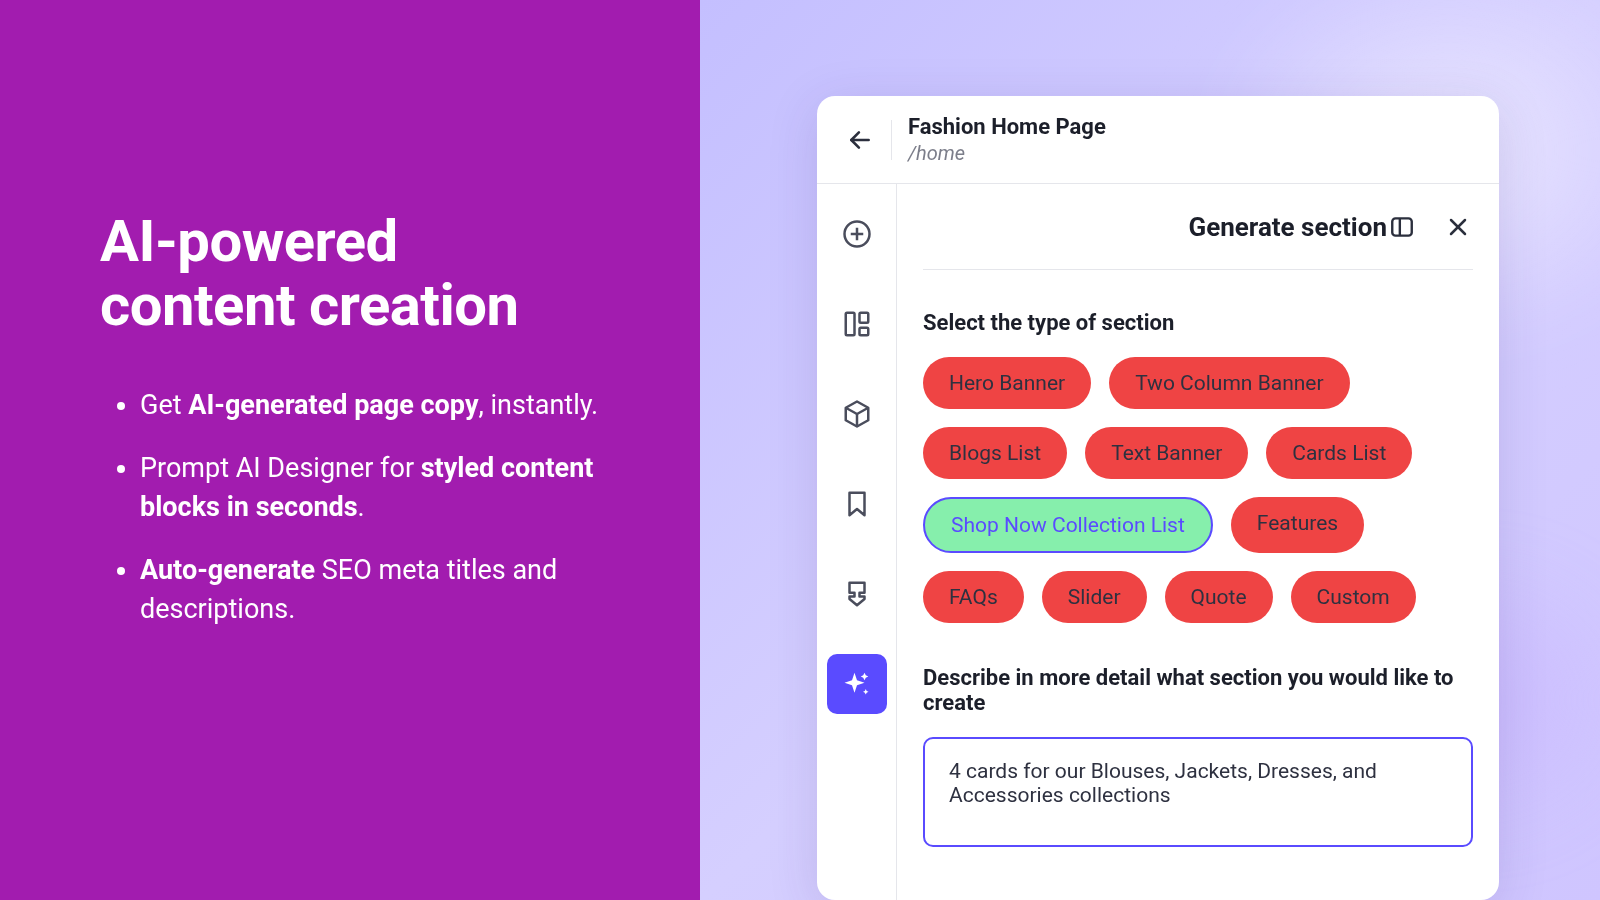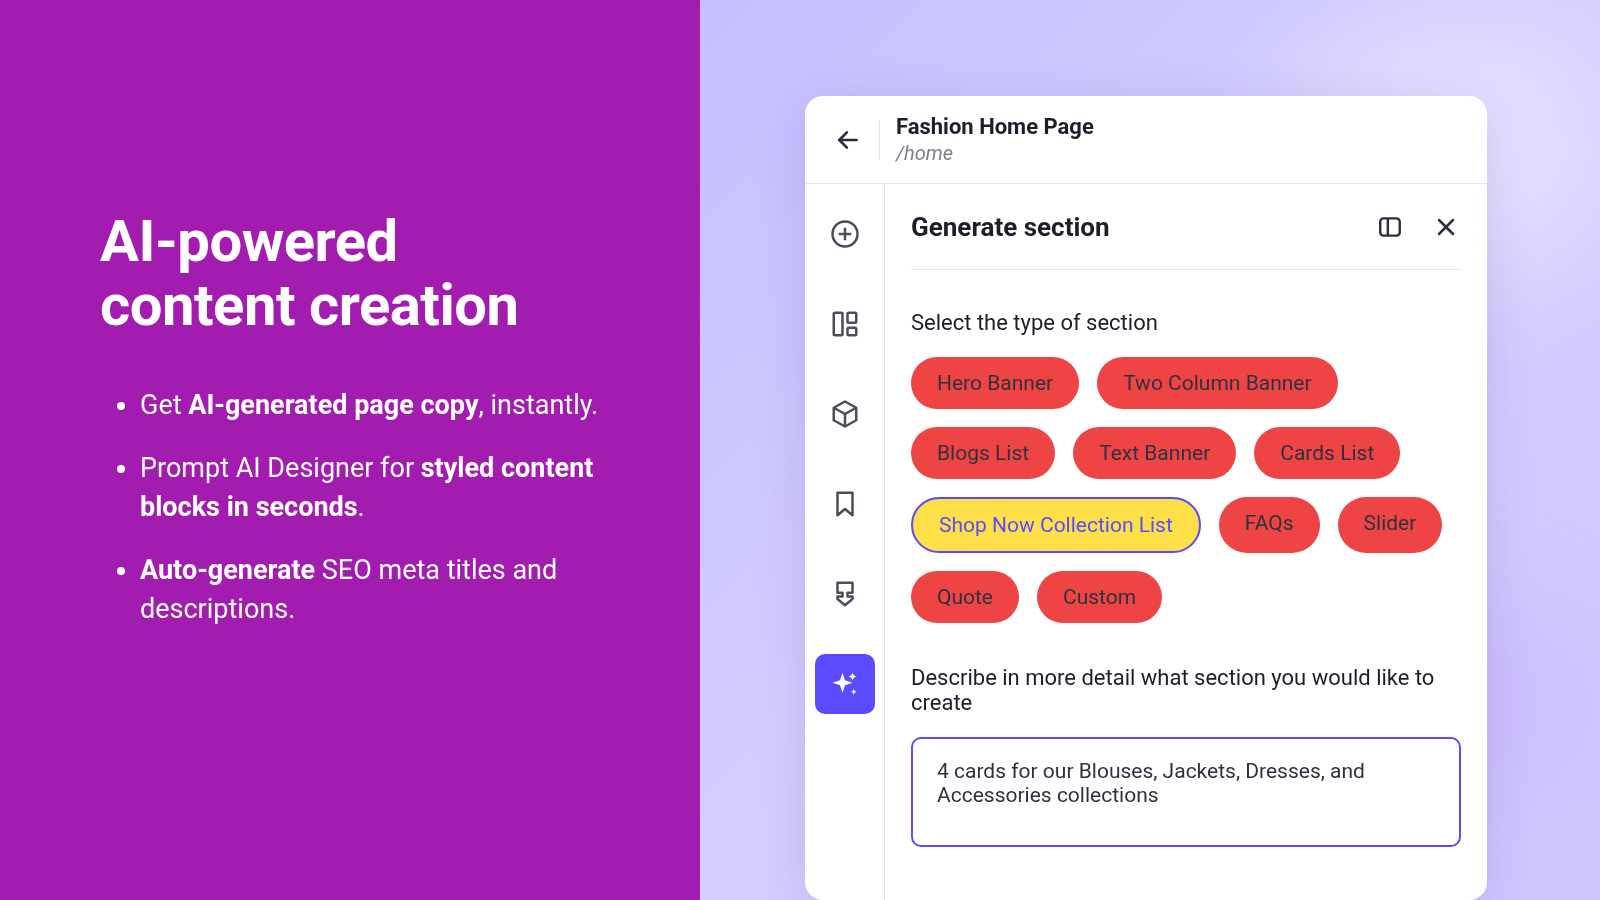--- a/index.html
+++ b/index.html
@@ -59,21 +59,21 @@
   position: absolute;
   right: -50px; bottom: 50px;
   width: 350px; height: 300px;
   border-radius: 50%;
   background: radial-gradient(ellipse, rgba(200,180,255,0.6), transparent 70%);
   filter: blur(30px);
 }
 
 .app-window {
   position: absolute;
-  left: 105px;
+  left: 117px;
   top: 96px;
   width: 682px;
   height: 804px;
   background: #ffffff;
   border-radius: 18px;
   box-shadow: 0 10px 50px rgba(60,40,120,0.15);
   display: flex;
   flex-direction: column;
   overflow: hidden;
 }
@@ -134,21 +134,21 @@
 .content {
   flex: 1;
   padding: 0 26px;
   display: flex;
   flex-direction: column;
 }
 .content-head {
   height: 86px;
   display: flex;
   align-items: center;
-  justify-content: space-between;
+  justify-content: flex-end;
   border-bottom: 1px solid #e5e6eb;
 }
 .content-head h2 {
   font-size: 26px;
   font-weight: 700;
   color: #1c1f2a;
 }
 .head-actions {
   display: flex;
   gap: 26px;
@@ -156,40 +156,40 @@
 }
 .icon-btn {
   width: 30px; height: 30px;
   display: flex; align-items: center; justify-content: center;
   color: #2b2f3d;
 }
 
 .section-body { padding-top: 40px; }
 .label {
   font-size: 22px;
-  font-weight: 400;
+  font-weight: 700;
   color: #1c1f2a;
   margin-bottom: 22px;
 }
 .chips {
   display: flex;
   flex-wrap: wrap;
   gap: 18px;
   margin-bottom: 42px;
 }
 .chip {
   padding: 14px 26px;
   background: #ef4444;
   color: #2e3140;
   font-size: 21px;
   border-radius: 30px;
   cursor: pointer;
 }
 .chip.selected {
-  background: #fde047;
+  background: #86efac;
   border: 2px solid #5a4bff;
   color: #5a4bff;
 }
 .describe-input {
   width: 100%;
   min-height: 110px;
   border: 2px solid #5a4bff;
   border-radius: 10px;
   padding: 20px 24px;
   font-size: 21px;
@@ -303,20 +303,21 @@
 
         <div class="section-body">
           <div class="label">Select the type of section</div>
           <div class="chips" id="chips">
               <div class="chip">Hero Banner</div>
               <div class="chip">Two Column Banner</div>
               <div class="chip">Blogs List</div>
               <div class="chip">Text Banner</div>
               <div class="chip">Cards List</div>
               <div class="chip selected">Shop Now Collection List</div>
+              <div class="chip">Features</div>
               <div class="chip">FAQs</div>
               <div class="chip">Slider</div>
               <div class="chip">Quote</div>
               <div class="chip">Custom</div>
             </div>
 
           <div class="label">Describe in more detail what section you would like to create</div>
           <textarea class="describe-input" style="">4 cards for our Blouses, Jackets, Dresses, and Accessories collections</textarea>
         </div>
       </div>

